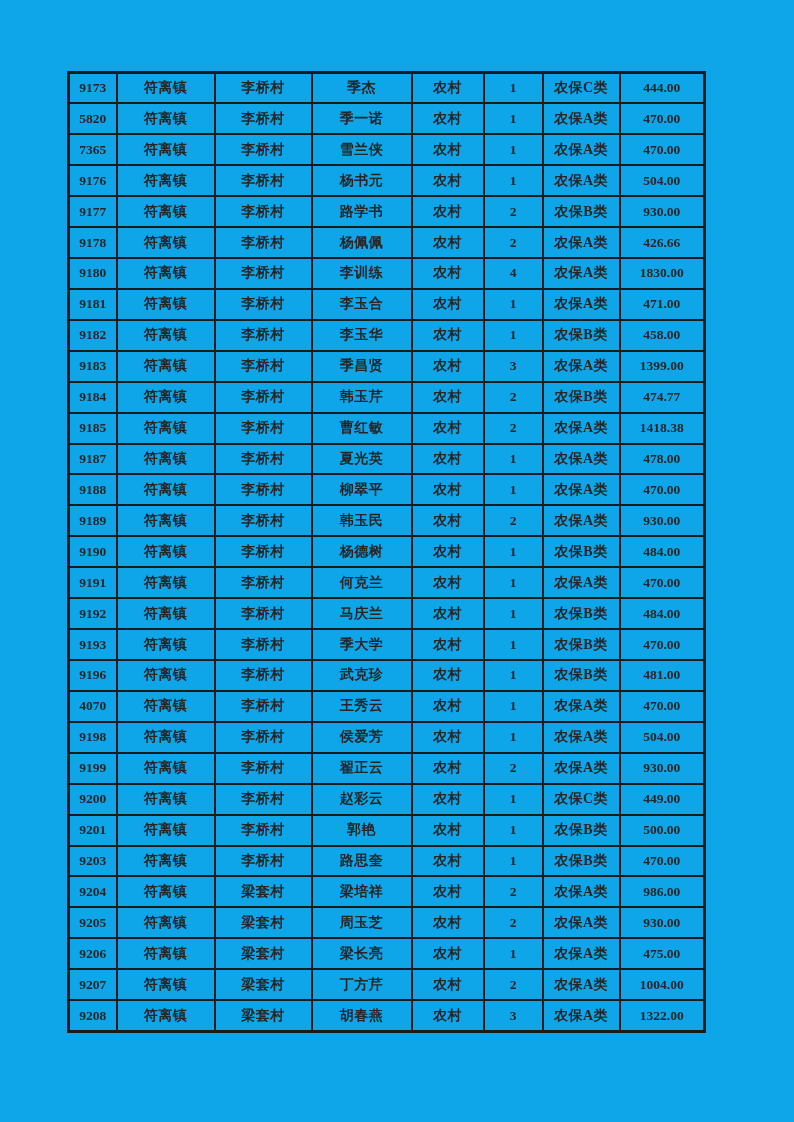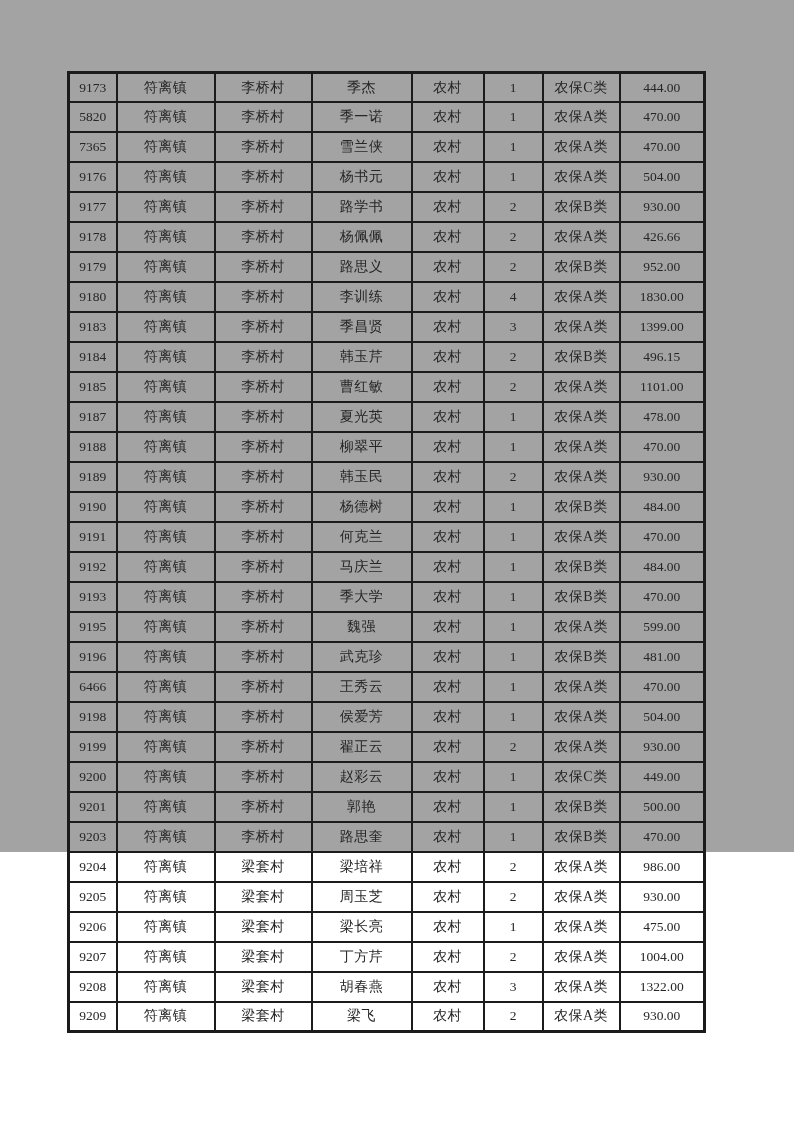--- a/index.html
+++ b/index.html
@@ -6,22 +6,23 @@
   html, body {
     width: 794px;
     height: 1122px;
     background: #ffffff;
     font-family: "Liberation Serif", "DejaVu Serif", serif;
     overflow: hidden;
   }
   .page {
     position: relative;
     width: 794px;
-    height: 852px;
-    background: #a3a3a3;
+    height: 1122px;
+    background: #0ea5e9;
+    font-weight: bold;
   }
   table.roster {
     position: absolute;
     left: 67px;
     top: 71px;
     width: 636px;
     height: 962px;
     border-collapse: collapse;
     table-layout: fixed;
     border: 3px solid #1b1b1b;
@@ -115,68 +116,78 @@
           <td class="col-id">9178</td>
           <td class="col-town">符离镇</td>
           <td class="col-village">李桥村</td>
           <td class="col-name">杨佩佩</td>
           <td class="col-residence">农村</td>
           <td class="col-count">2</td>
           <td class="col-category">农保A类</td>
           <td class="col-amount">426.66</td>
         </tr>
         <tr>
-          <td class="col-id">9179</td>
-          <td class="col-town">符离镇</td>
-          <td class="col-village">李桥村</td>
-          <td class="col-name">路思义</td>
-          <td class="col-residence">农村</td>
-          <td class="col-count">2</td>
-          <td class="col-category">农保B类</td>
-          <td class="col-amount">952.00</td>
-        </tr>
-        <tr>
           <td class="col-id">9180</td>
           <td class="col-town">符离镇</td>
           <td class="col-village">李桥村</td>
           <td class="col-name">李训练</td>
           <td class="col-residence">农村</td>
           <td class="col-count">4</td>
           <td class="col-category">农保A类</td>
           <td class="col-amount">1830.00</td>
         </tr>
         <tr>
+          <td class="col-id">9181</td>
+          <td class="col-town">符离镇</td>
+          <td class="col-village">李桥村</td>
+          <td class="col-name">李玉合</td>
+          <td class="col-residence">农村</td>
+          <td class="col-count">1</td>
+          <td class="col-category">农保A类</td>
+          <td class="col-amount">471.00</td>
+        </tr>
+        <tr>
+          <td class="col-id">9182</td>
+          <td class="col-town">符离镇</td>
+          <td class="col-village">李桥村</td>
+          <td class="col-name">李玉华</td>
+          <td class="col-residence">农村</td>
+          <td class="col-count">1</td>
+          <td class="col-category">农保B类</td>
+          <td class="col-amount">458.00</td>
+        </tr>
+        <tr>
           <td class="col-id">9183</td>
           <td class="col-town">符离镇</td>
           <td class="col-village">李桥村</td>
           <td class="col-name">季昌贤</td>
           <td class="col-residence">农村</td>
           <td class="col-count">3</td>
           <td class="col-category">农保A类</td>
           <td class="col-amount">1399.00</td>
         </tr>
         <tr>
           <td class="col-id">9184</td>
           <td class="col-town">符离镇</td>
           <td class="col-village">李桥村</td>
           <td class="col-name">韩玉芹</td>
           <td class="col-residence">农村</td>
           <td class="col-count">2</td>
           <td class="col-category">农保B类</td>
-          <td class="col-amount">496.15</td>
+          <td class="col-amount">474.77</td>
         </tr>
         <tr>
           <td class="col-id">9185</td>
           <td class="col-town">符离镇</td>
           <td class="col-village">李桥村</td>
           <td class="col-name">曹红敏</td>
           <td class="col-residence">农村</td>
           <td class="col-count">2</td>
           <td class="col-category">农保A类</td>
-          <td class="col-amount">1101.00</td>
+          <td class="col-amount">1418.38</td>
         </tr>
         <tr>
           <td class="col-id">9187</td>
           <td class="col-town">符离镇</td>
           <td class="col-village">李桥村</td>
           <td class="col-name">夏光英</td>
           <td class="col-residence">农村</td>
           <td class="col-count">1</td>
           <td class="col-category">农保A类</td>
           <td class="col-amount">478.00</td>
@@ -235,41 +246,31 @@
           <td class="col-id">9193</td>
           <td class="col-town">符离镇</td>
           <td class="col-village">李桥村</td>
           <td class="col-name">季大学</td>
           <td class="col-residence">农村</td>
           <td class="col-count">1</td>
           <td class="col-category">农保B类</td>
           <td class="col-amount">470.00</td>
         </tr>
         <tr>
-          <td class="col-id">9195</td>
-          <td class="col-town">符离镇</td>
-          <td class="col-village">李桥村</td>
-          <td class="col-name">魏强</td>
-          <td class="col-residence">农村</td>
-          <td class="col-count">1</td>
-          <td class="col-category">农保A类</td>
-          <td class="col-amount">599.00</td>
-        </tr>
-        <tr>
           <td class="col-id">9196</td>
           <td class="col-town">符离镇</td>
           <td class="col-village">李桥村</td>
           <td class="col-name">武克珍</td>
           <td class="col-residence">农村</td>
           <td class="col-count">1</td>
           <td class="col-category">农保B类</td>
           <td class="col-amount">481.00</td>
         </tr>
         <tr>
-          <td class="col-id">6466</td>
+          <td class="col-id">4070</td>
           <td class="col-town">符离镇</td>
           <td class="col-village">李桥村</td>
           <td class="col-name">王秀云</td>
           <td class="col-residence">农村</td>
           <td class="col-count">1</td>
           <td class="col-category">农保A类</td>
           <td class="col-amount">470.00</td>
         </tr>
         <tr>
           <td class="col-id">9198</td>
@@ -363,26 +364,16 @@
         </tr>
         <tr>
           <td class="col-id">9208</td>
           <td class="col-town">符离镇</td>
           <td class="col-village">梁套村</td>
           <td class="col-name">胡春燕</td>
           <td class="col-residence">农村</td>
           <td class="col-count">3</td>
           <td class="col-category">农保A类</td>
           <td class="col-amount">1322.00</td>
-        </tr>
-        <tr>
-          <td class="col-id">9209</td>
-          <td class="col-town">符离镇</td>
-          <td class="col-village">梁套村</td>
-          <td class="col-name">梁飞</td>
-          <td class="col-residence">农村</td>
-          <td class="col-count">2</td>
-          <td class="col-category">农保A类</td>
-          <td class="col-amount">930.00</td>
         </tr>
       </tbody>
   </table>
 </div>
 
 </body></html>

